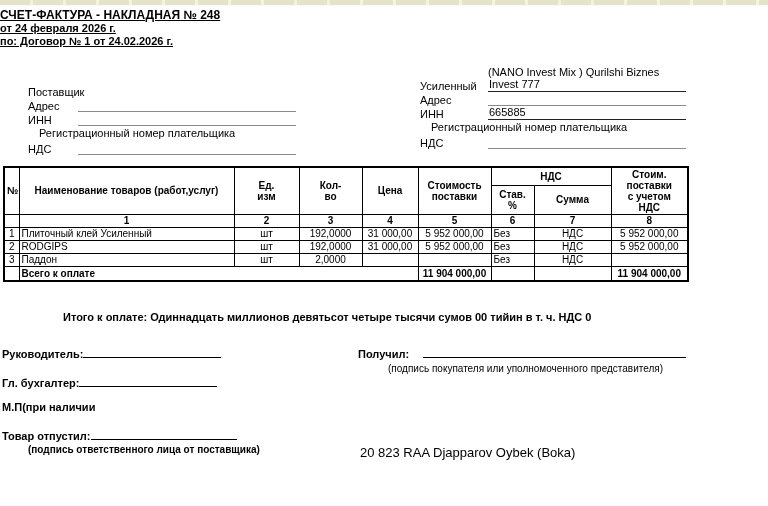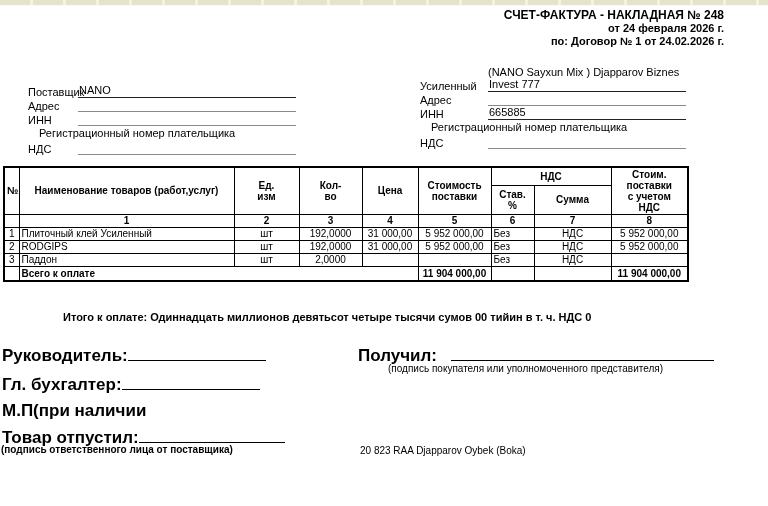--- a/index.html
+++ b/index.html
@@ -7,21 +7,21 @@
     position:relative;width:768px;height:506px;background:#ffffff;
     font-family:"Liberation Sans","DejaVu Sans",sans-serif;color:#000;overflow:hidden;
   }
   
   .ruler{
     position:absolute;left:0;top:0;width:768px;height:5px;
     background:repeating-linear-gradient(90deg,#e6e3cb 0 30px,#f4f2e0 30px 33px);
     border-bottom:1px solid #fbfaf2;
   }
   
-  .title-block{position:absolute;left:12px;top:8px;width:712px;text-align:right;font-weight:bold;}
+  .title-block{position:absolute;left:0;top:8px;width:712px;text-align:left;font-weight:bold;text-decoration:underline;}
   .title-line1{font-size:12px;line-height:14px;}
   .title-line2,.title-line3{font-size:11px;line-height:13px;}
   
   .party{position:absolute;font-size:11px;}
   .party-left{left:28px;top:79px;width:268px;}
   .party-right{left:420px;top:66px;width:266px;}
   .prow{display:flex;align-items:flex-end;height:14px;}
   .prow.tall{height:19px;}
   .plabel{flex:none;}
   .party-left .plabel{width:50px;}
@@ -44,62 +44,61 @@
   tr.drow{height:13px;}
   tr.drow td{line-height:12px;}
   tr.trow{height:14px;border-radius:6px;}
   tr.trow td{font-weight:bold;line-height:13px;}
   .al{text-align:left;}
   .ar{text-align:center;}
   .ac{text-align:center;}
   
   .words{position:absolute;left:28px;top:311px;font-size:11px;font-weight:bold;padding-left:35px;}
   
-  .fitem{position:absolute;font-size:17px;font-weight:bold;white-space:nowrap;}
+  .fitem{position:absolute;font-size:11px;font-weight:bold;white-space:nowrap;}
   .sigline{display:inline-block;border-bottom:1px solid #000;height:11px;vertical-align:baseline;}
   .note{position:absolute;font-size:10px;white-space:nowrap;}
   .note-right{font-weight:normal;}
-  .note-left{font-weight:bold;}
-  .operator{position:absolute;font-size:10px;font-weight:normal;white-space:nowrap;}
+  .note-left{font-weight:bold;padding-left:27px;}
+  .operator{position:absolute;font-size:13px;font-weight:normal;white-space:nowrap;}
 </style>
 </head>
 <body>
 
 <div class="page">
 
   <div class="ruler"></div>
 
   <div class="title-block">
     <div class="title-line1">СЧЕТ-ФАКТУРА - НАКЛАДНАЯ № 248</div>
     <div class="title-line2">от 24 февраля 2026 г.</div>
     <div class="title-line3">по: Договор № 1 от 24.02.2026 г.</div>
   </div>
 
   <div class="party party-left">
     <div class="prow tall">
       <span class="plabel">Поставщик</span>
-      <span class="fline filled">NANO</span>
     </div>
     <div class="prow">
       <span class="plabel">Адрес</span>
       <span class="fline"></span>
     </div>
     <div class="prow">
       <span class="plabel">ИНН</span>
       <span class="fline"></span>
     </div>
     <div class="regline">Регистрационный номер плательщика</div>
     <div class="prow" style="height:16px;">
       <span class="plabel">НДС</span>
       <span class="fline"></span>
     </div>
   </div>
 
   <div class="party party-right">
-    <div class="prename">(NANO Sayxun Mix ) Djapparov Biznes</div>
+    <div class="prename">(NANO Invest Mix ) Qurilshi Biznes</div>
     <div class="prow">
       <span class="plabel">Усиленный</span>
       <span class="fline filled">Invest 777</span>
     </div>
     <div class="prow">
       <span class="plabel">Адрес</span>
       <span class="fline"></span>
     </div>
     <div class="prow">
       <span class="plabel">ИНН</span>

